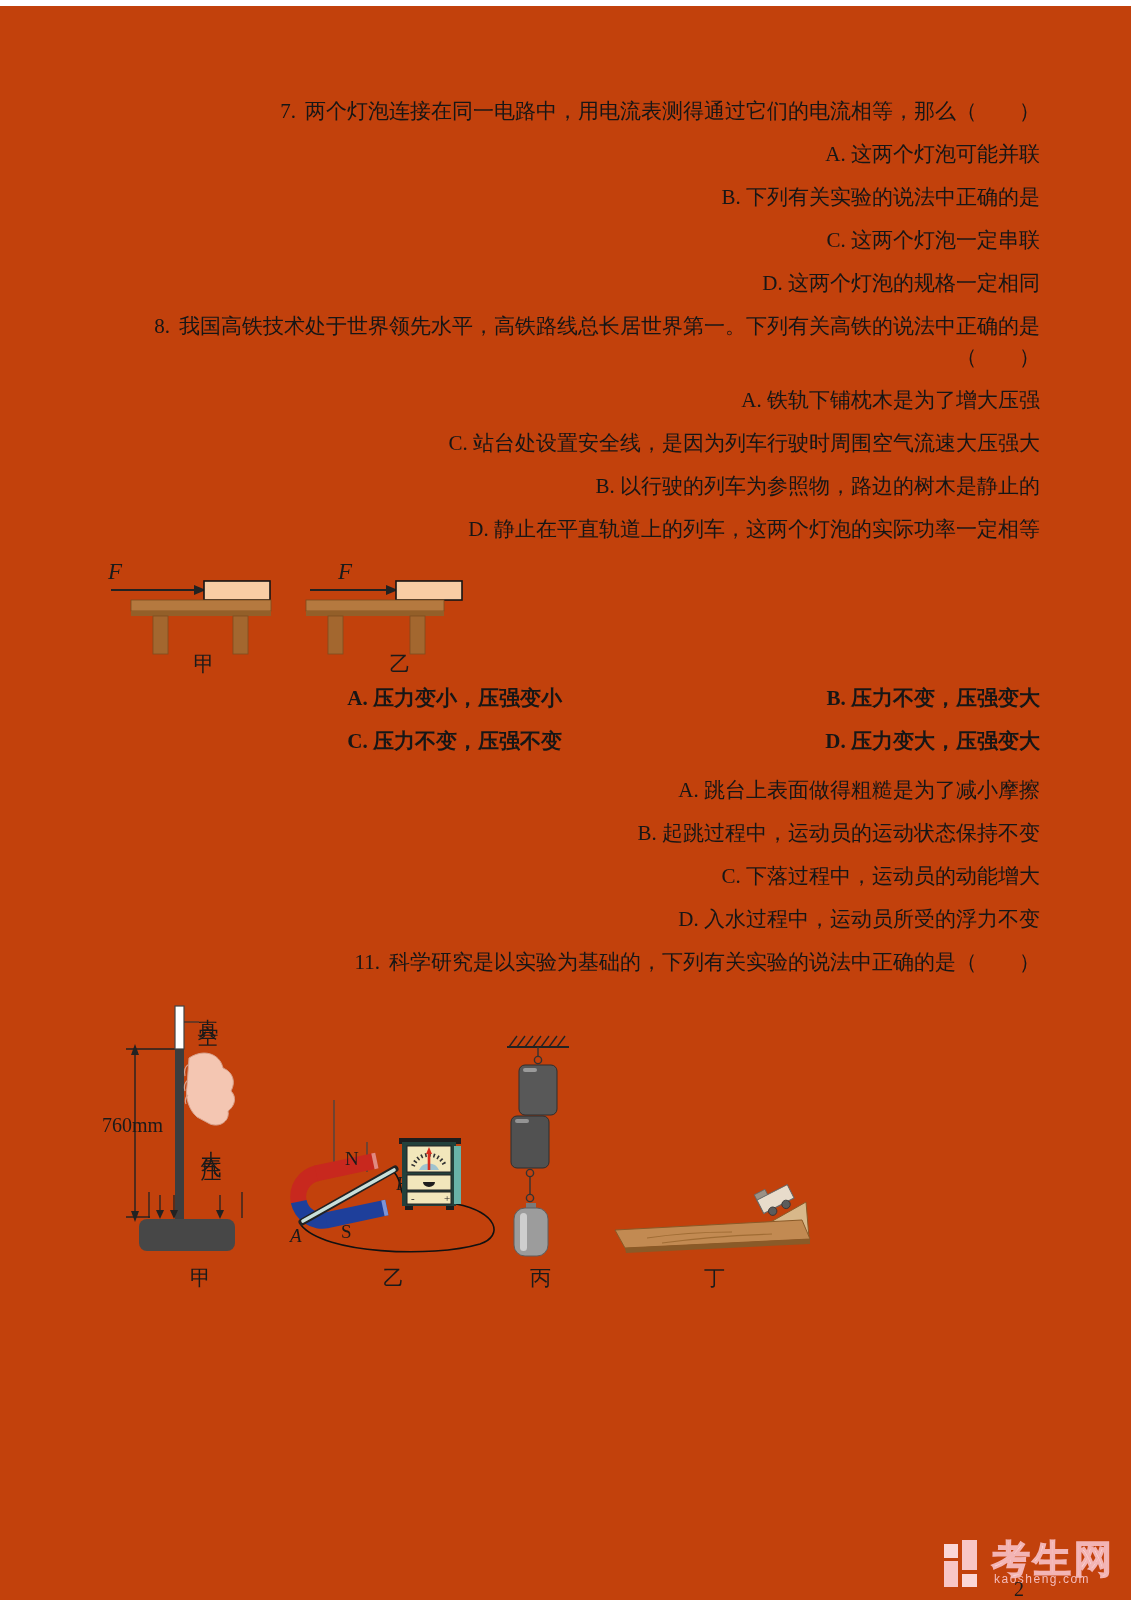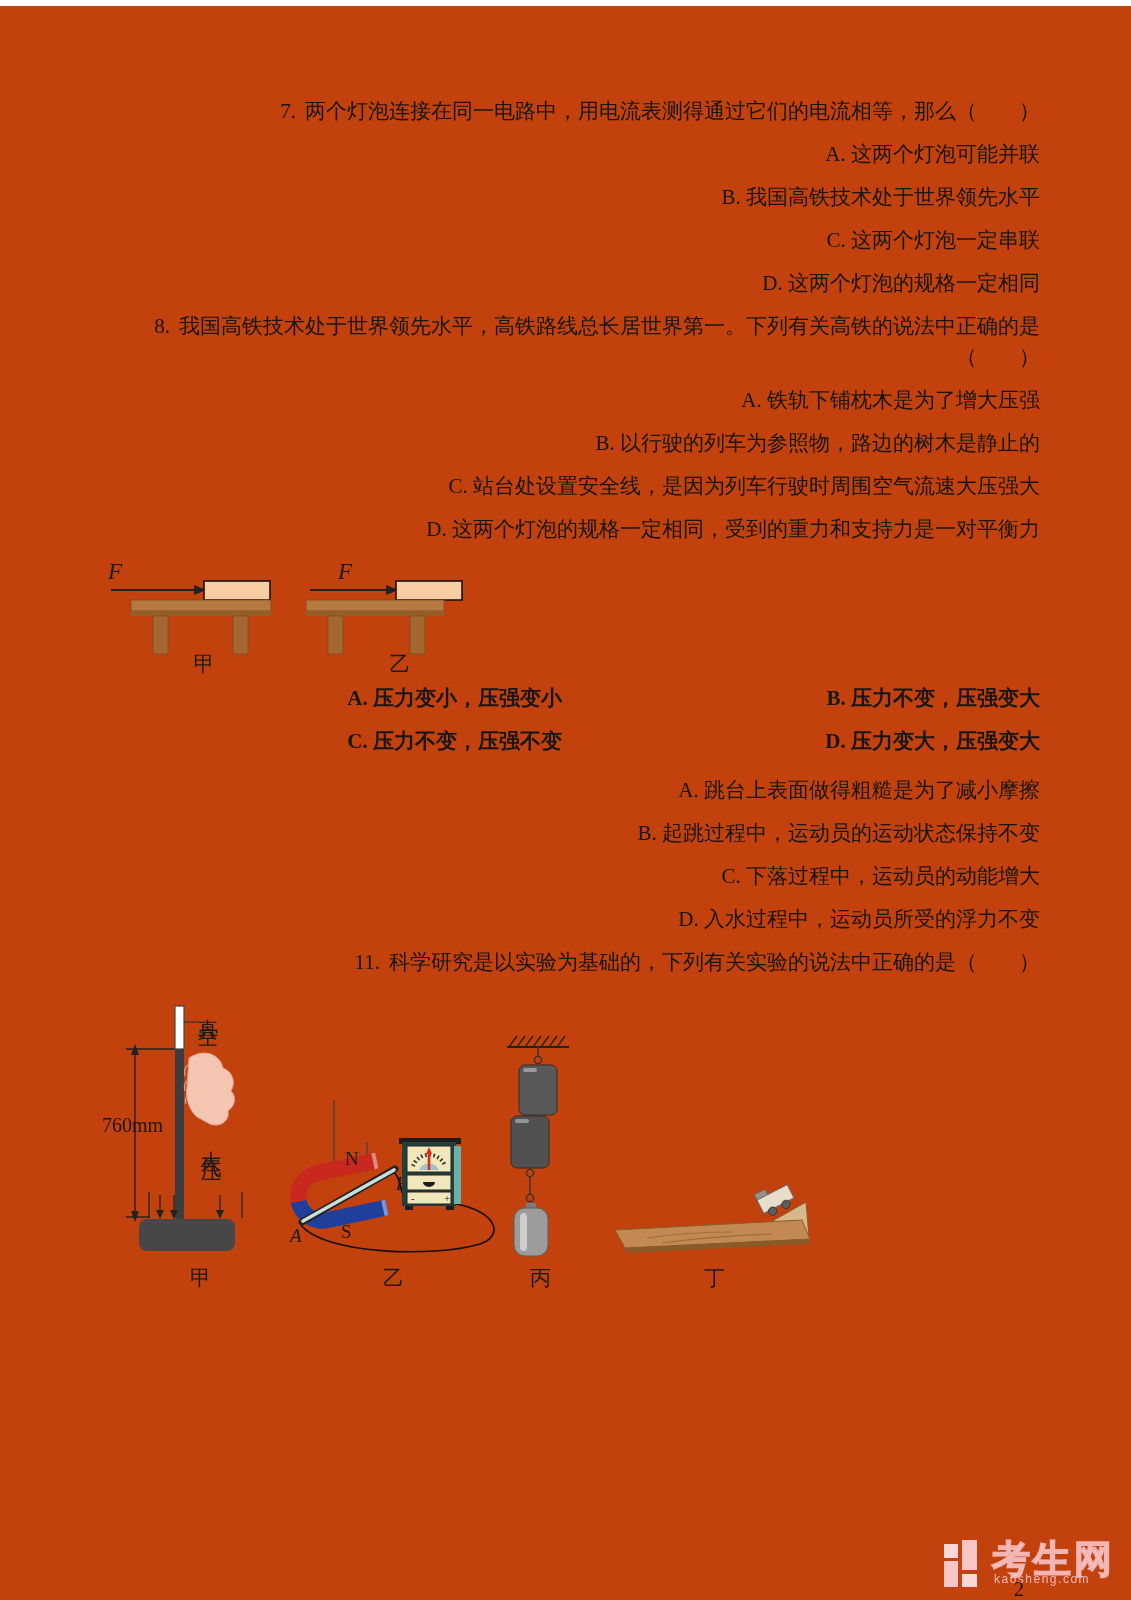--- a/index.html
+++ b/index.html
@@ -56,31 +56,31 @@
   }
 </style>
 </head>
 <body>
 
 <div class="page">
 
   <div class="q">
     <p class="stem"><span class="qnum">7.</span><span>两个灯泡连接在同一电路中，用电流表测得通过它们的电流相等，那么（　　）</span></p>
     <p>A. 这两个灯泡可能并联</p>
-    <p>B. 我国高铁技术处于世界领先水平</p>
+    <p>B. 下列有关实验的说法中正确的是</p>
     <p>C. 这两个灯泡一定串联</p>
     <p>D. 这两个灯泡的规格一定相同</p>
   </div>
 
   <div class="q">
     <p class="stem"><span class="qnum">8.</span><span>我国高铁技术处于世界领先水平，高铁路线总长居世界第一。下列有关高铁的说法中正确的是（　　）</span></p>
     <p>A. 铁轨下铺枕木是为了增大压强</p>
+    <p>C. 站台处设置安全线，是因为列车行驶时周围空气流速大压强大</p>
     <p>B. 以行驶的列车为参照物，路边的树木是静止的</p>
-    <p>C. 站台处设置安全线，是因为列车行驶时周围空气流速大压强大</p>
-    <p>D. 这两个灯泡的规格一定相同，受到的重力和支持力是一对平衡力</p>
+    <p>D. 静止在平直轨道上的列车，这两个灯泡的实际功率一定相等</p>
   </div>
 
   <div class="q">
 
     <div class="fig9-wrap">
       <svg class="fig" width="362" height="118" viewBox="0 0 362 118">
 
         <g>
           <text x="4" y="22" font-size="23" font-style="italic">F</text>
           <line x1="7" y1="33" x2="90" y2="33" stroke="#222" stroke-width="2"></line>

